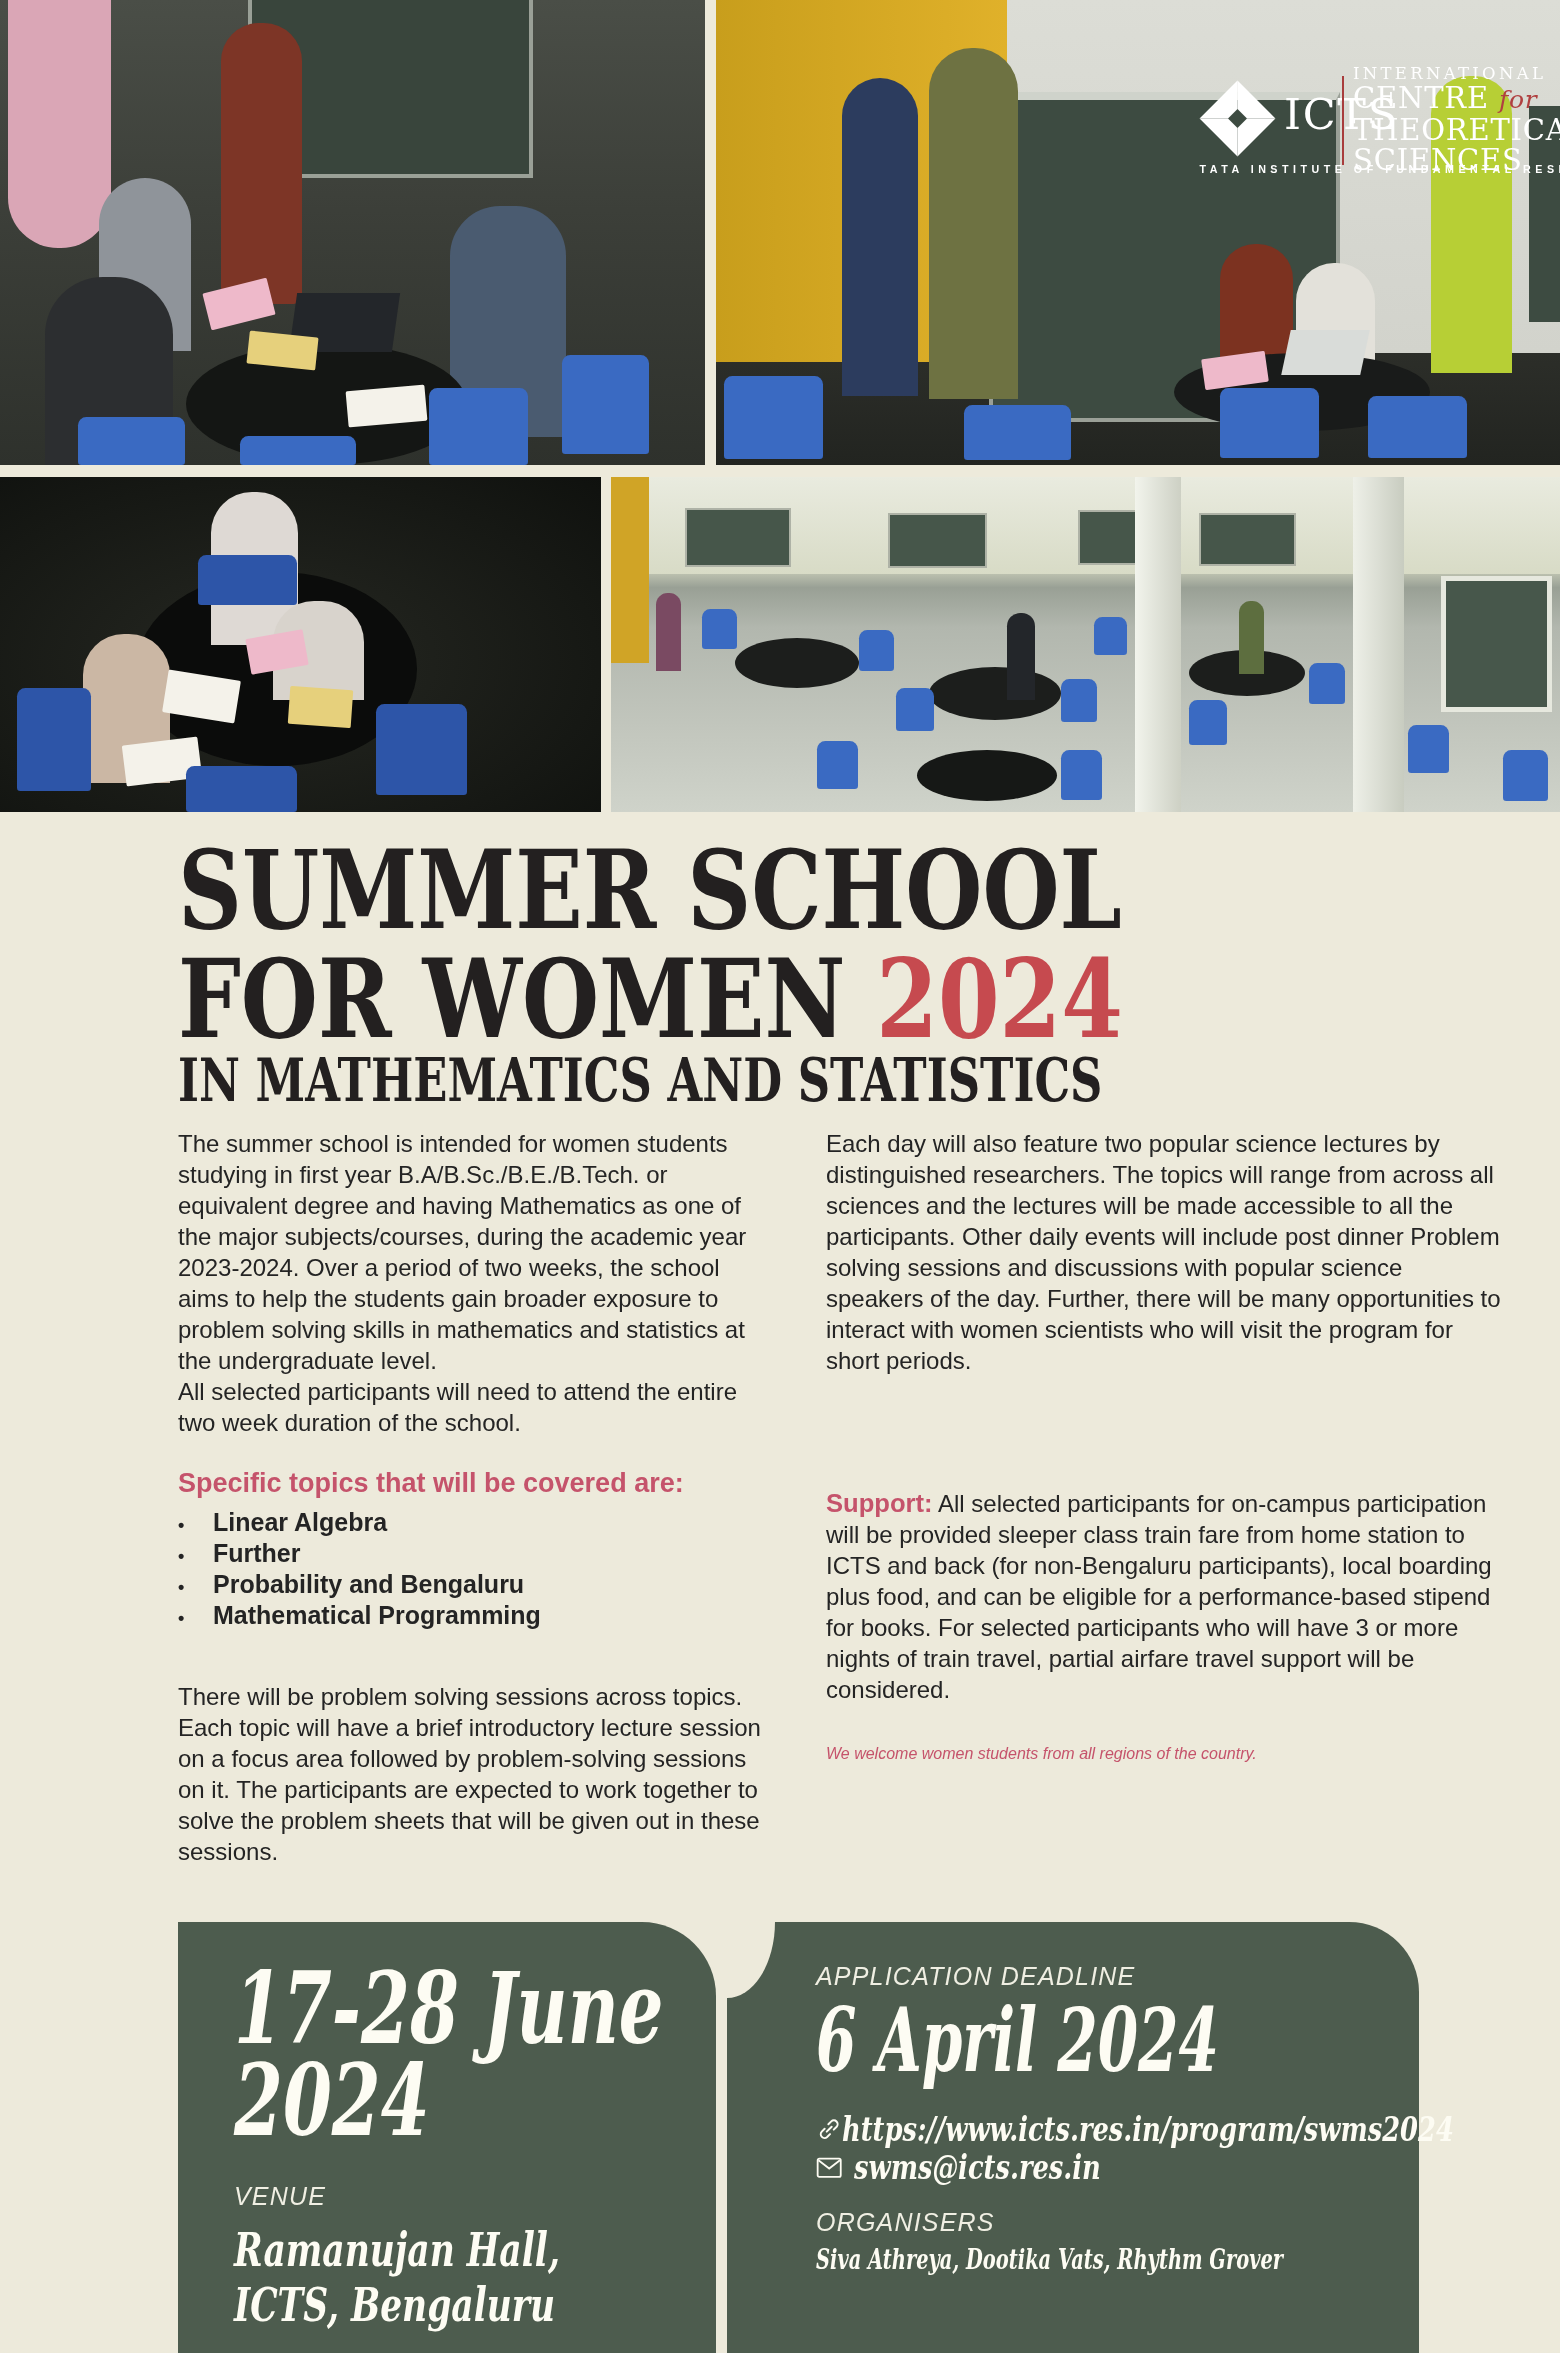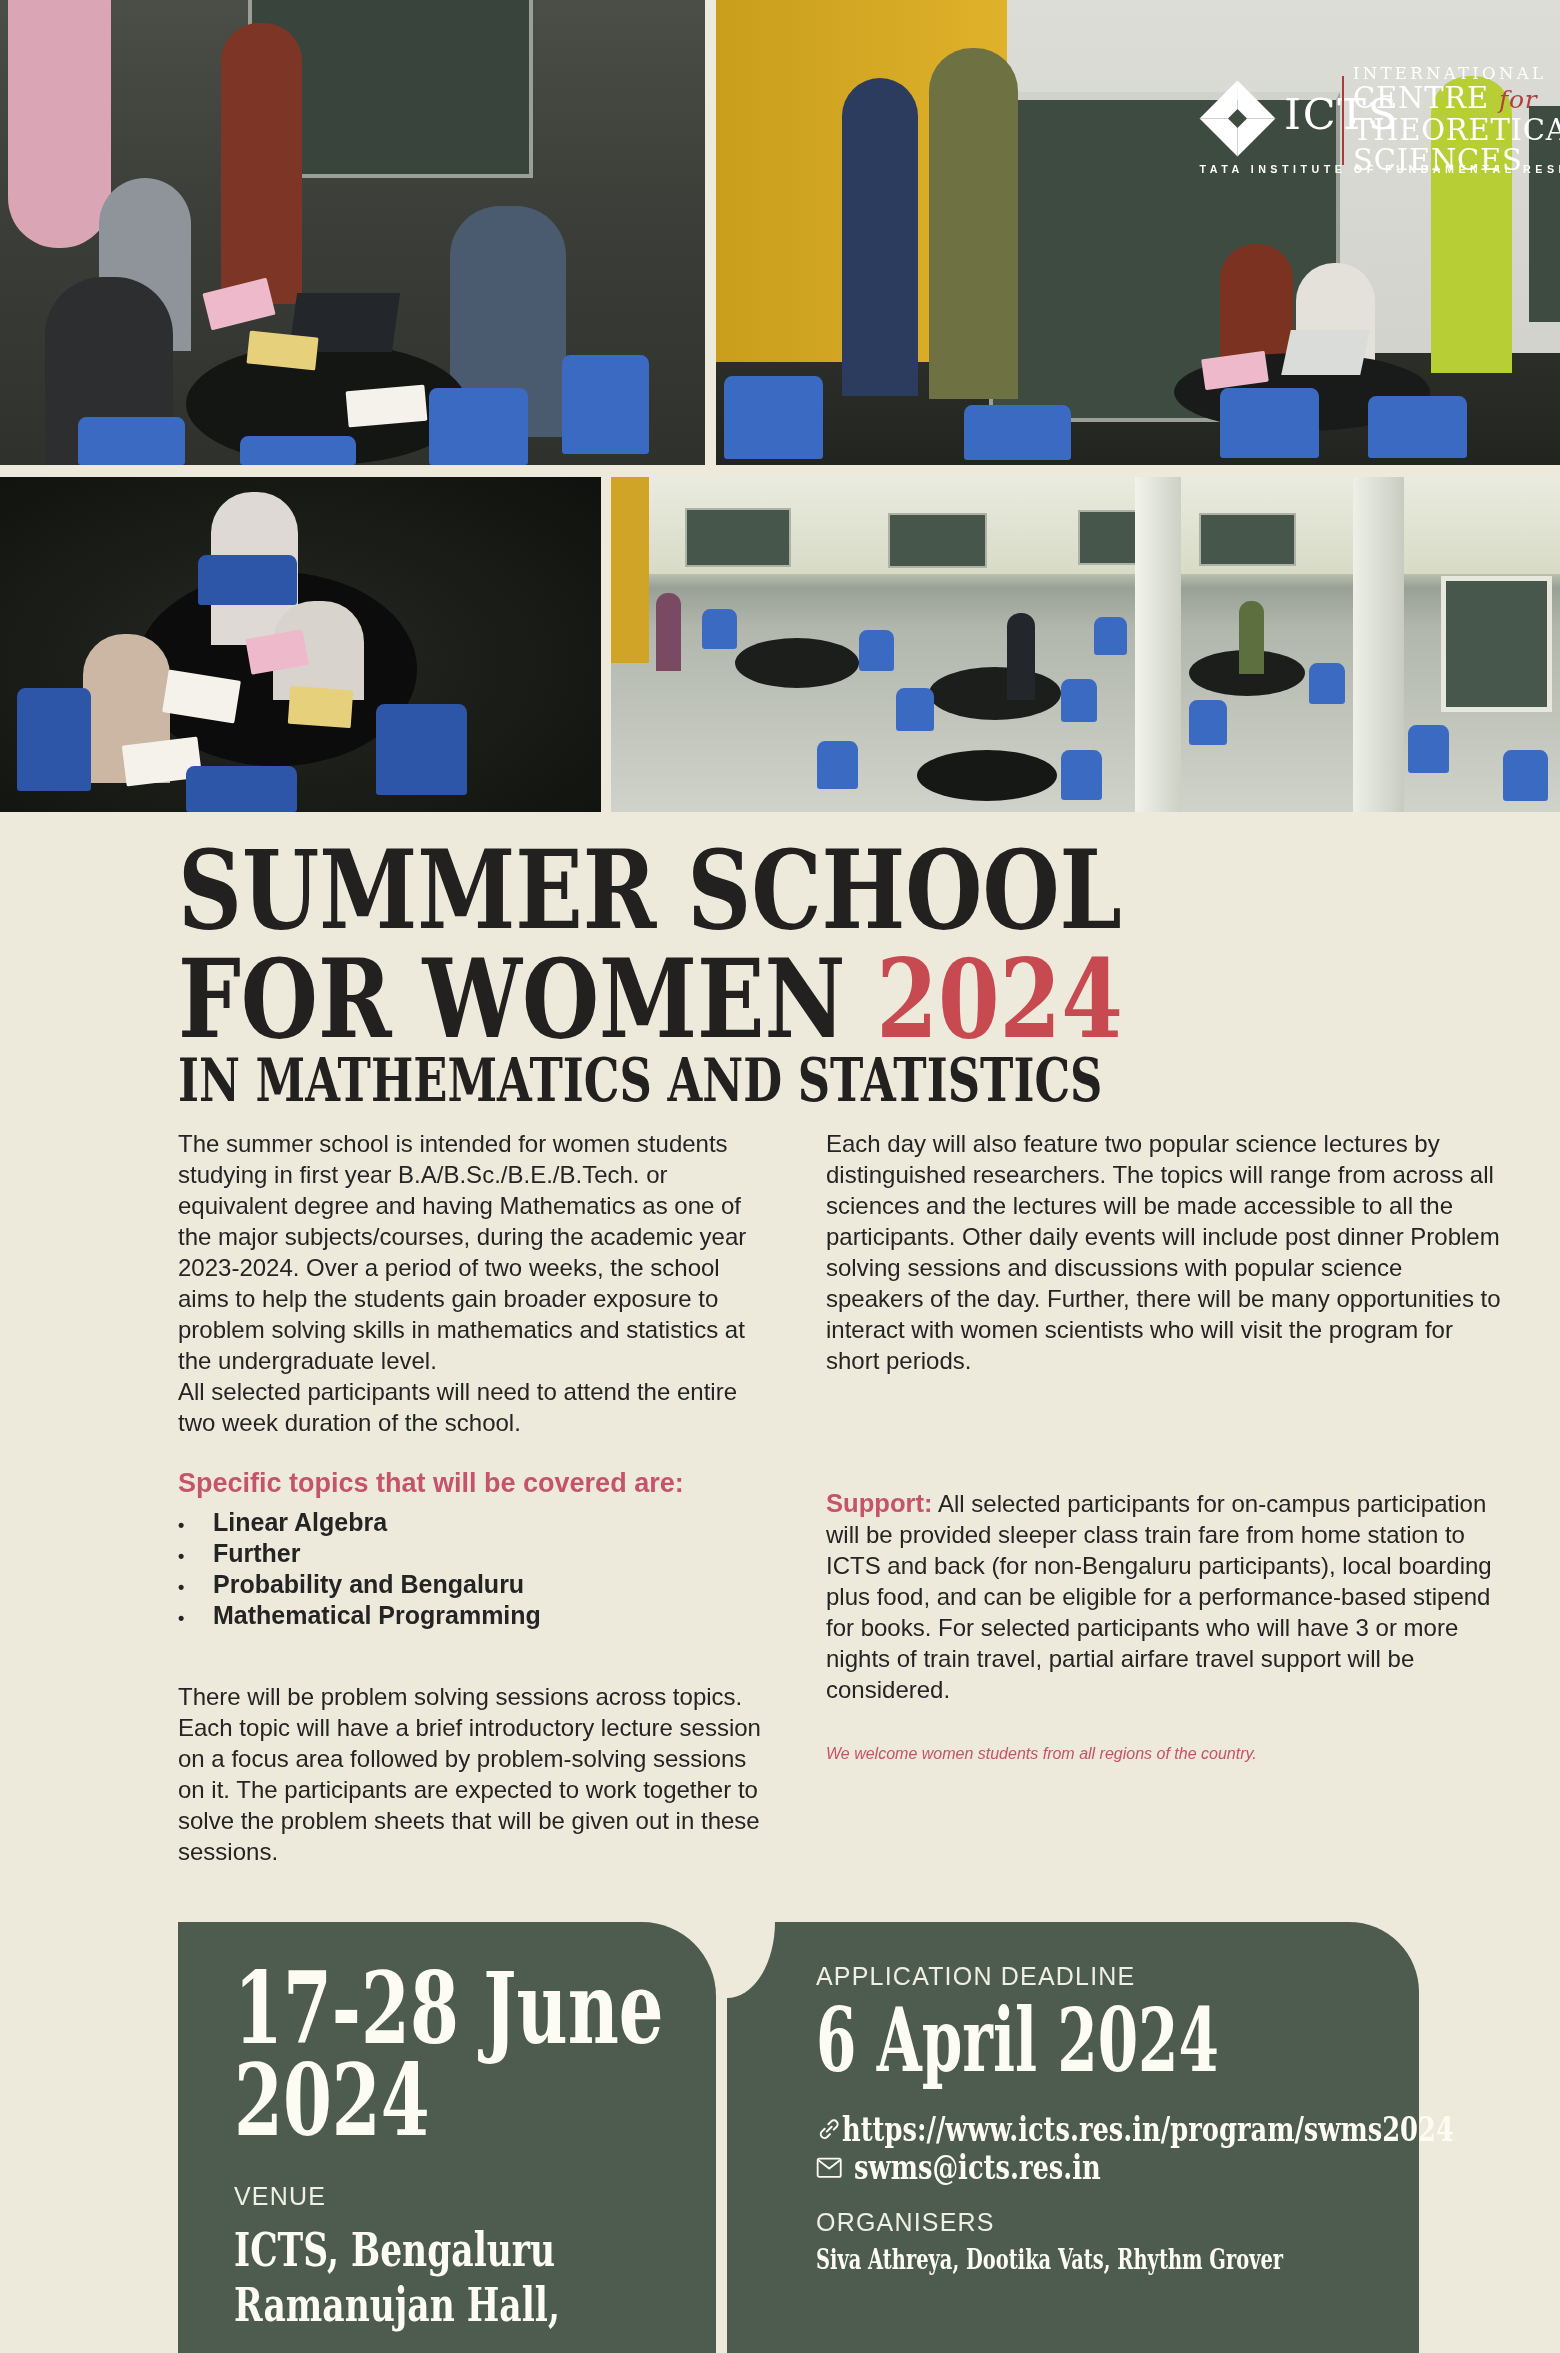--- a/index.html
+++ b/index.html
@@ -59,21 +59,21 @@
   .bullets{margin-top:8.3px;}
   .bullet-row{display:flex;align-items:baseline;height:31px;font-weight:bold;font-size:25px;}
   .bullet-row .dot{width:35px;font-size:18px;}
   .para-gap{margin-top:50px;}
   .support-block{margin-top:112px;}
   .support-block .lbl{font-weight:bold;font-size:25.6px;}
   .welcome{margin-top:33px;font-style:italic;font-size:16px;}
 
   
   #panel{left:178px;top:1922px;width:1241px;height:432px;}
-  .g-block{position:absolute;top:0;height:432px;background:#4d5c4e;color:#fbfaf0;}
+  .g-block{position:absolute;top:0;height:432px;background:#4d5c4e;color:#fbfaf0;font-style:italic;}
   #g-left{left:0;width:538px;border-radius:0 74px 0 0;padding:40px 0 0 56px;}
   #g-right{left:549px;width:692px;border-radius:0 70px 0 0;padding:40px 0 0 89px;}
   #scoop{position:absolute;left:549px;top:0;width:48px;height:76px;background:#edeadb;
          border-bottom-right-radius:48px 76px;}
   .date-line{font-size:99px;line-height:92px;color:#fdfcf3;}
   .small-label{font-size:25px;letter-spacing:1.2px;color:#f0efe3;}
   .venue-label{margin-top:36px;}
   .venue-line{font-size:46px;line-height:55px;color:#fdfcf3;}
   .venue-wrap{margin-top:11.6px;}
   .deadline{margin-top:8.3px;font-size:88px;line-height:83px;color:#fdfcf3;}
@@ -230,22 +230,22 @@
     </div>
     <div class="welcome red-accent">We welcome women students from all regions of the country.</div>
   </div>
 
   <div id="panel" class="abs">
     <div id="g-left" class="g-block">
       <div class="date-line slab"><span class="cond" style="--sx:0.71;">17-28 June</span></div>
       <div class="date-line slab"><span class="cond" style="--sx:0.71;">2024</span></div>
       <div class="small-label venue-label">VENUE</div>
       <div class="venue-wrap">
+        <div class="venue-line slab"><span class="cond" style="--sx:0.75;">Ramanujan Hall,</span></div>
         <div class="venue-line slab"><span class="cond" style="--sx:0.75;">ICTS, Bengaluru</span></div>
-        <div class="venue-line slab"><span class="cond" style="--sx:0.75;">Ramanujan Hall,</span></div>
       </div>
     </div>
 
     <div id="g-right" class="g-block">
       <div class="small-label">APPLICATION DEADLINE</div>
       <div class="deadline slab"><span class="cond" style="--sx:0.66;">6 April 2024</span></div>
       <div class="contact">
         <div class="contact-row">
           <span class="cicon">
             <svg width="26.4" height="26.4" viewBox="0 0 32 32" fill="none" stroke="#fdfcf3" stroke-width="2.4" stroke-linecap="round">

